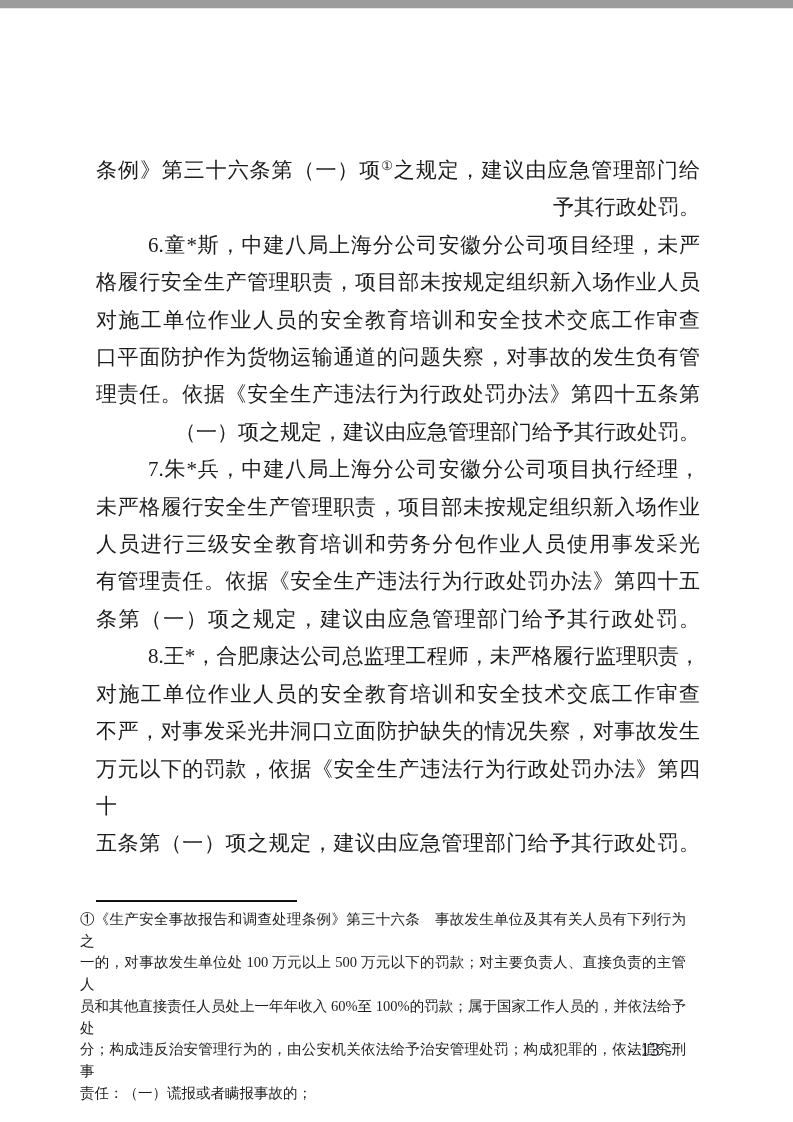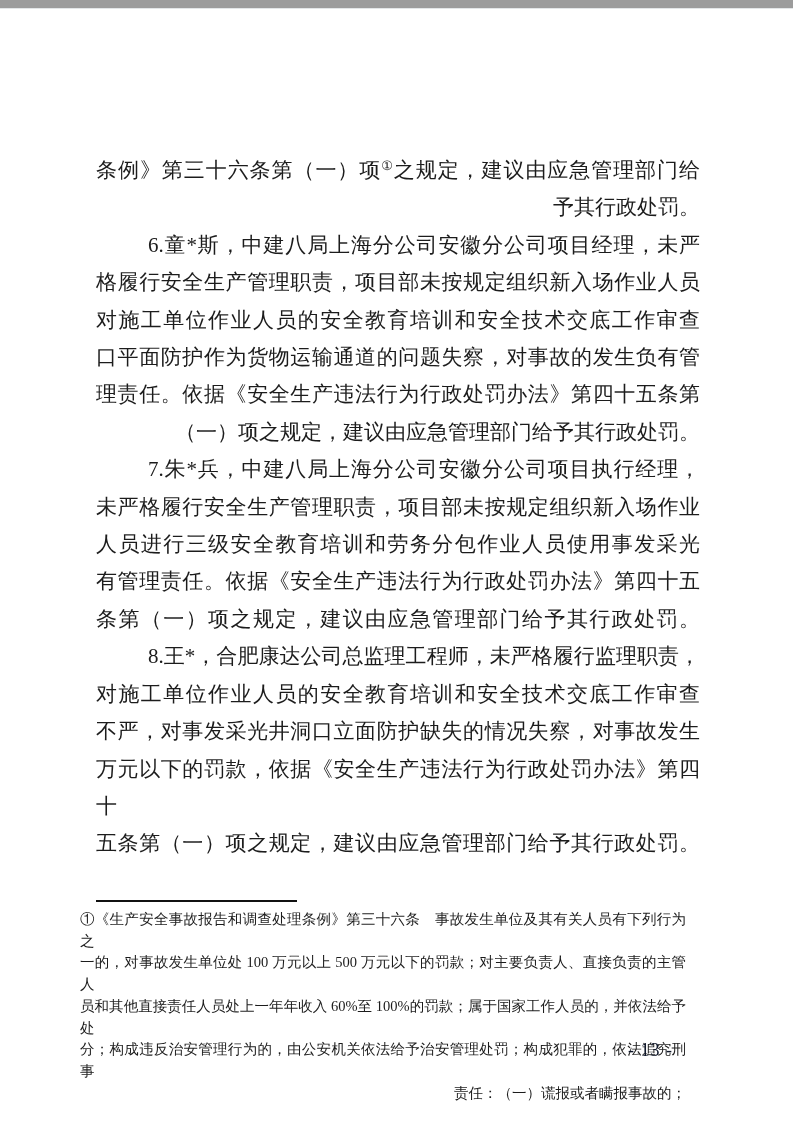--- a/index.html
+++ b/index.html
@@ -44,21 +44,21 @@
   .footnote {
     position: absolute;
     left: 80px;
     top: 900px;
     width: 606px;
     font-size: 14.5px;
     line-height: 21.7px;
   }
   .fline { width: 606px; }
   .fline.full { text-align: justify; text-align-last: justify; }
-  .fline.end  { text-align: right; }
+  .fline.end  { text-align: left; }
   
   .page-num {
     position: absolute;
     left: 628px;
     top: 1031px;
     font-size: 18px;
     letter-spacing: 1px;
     color: #0f172a;
     white-space: pre;
   }

